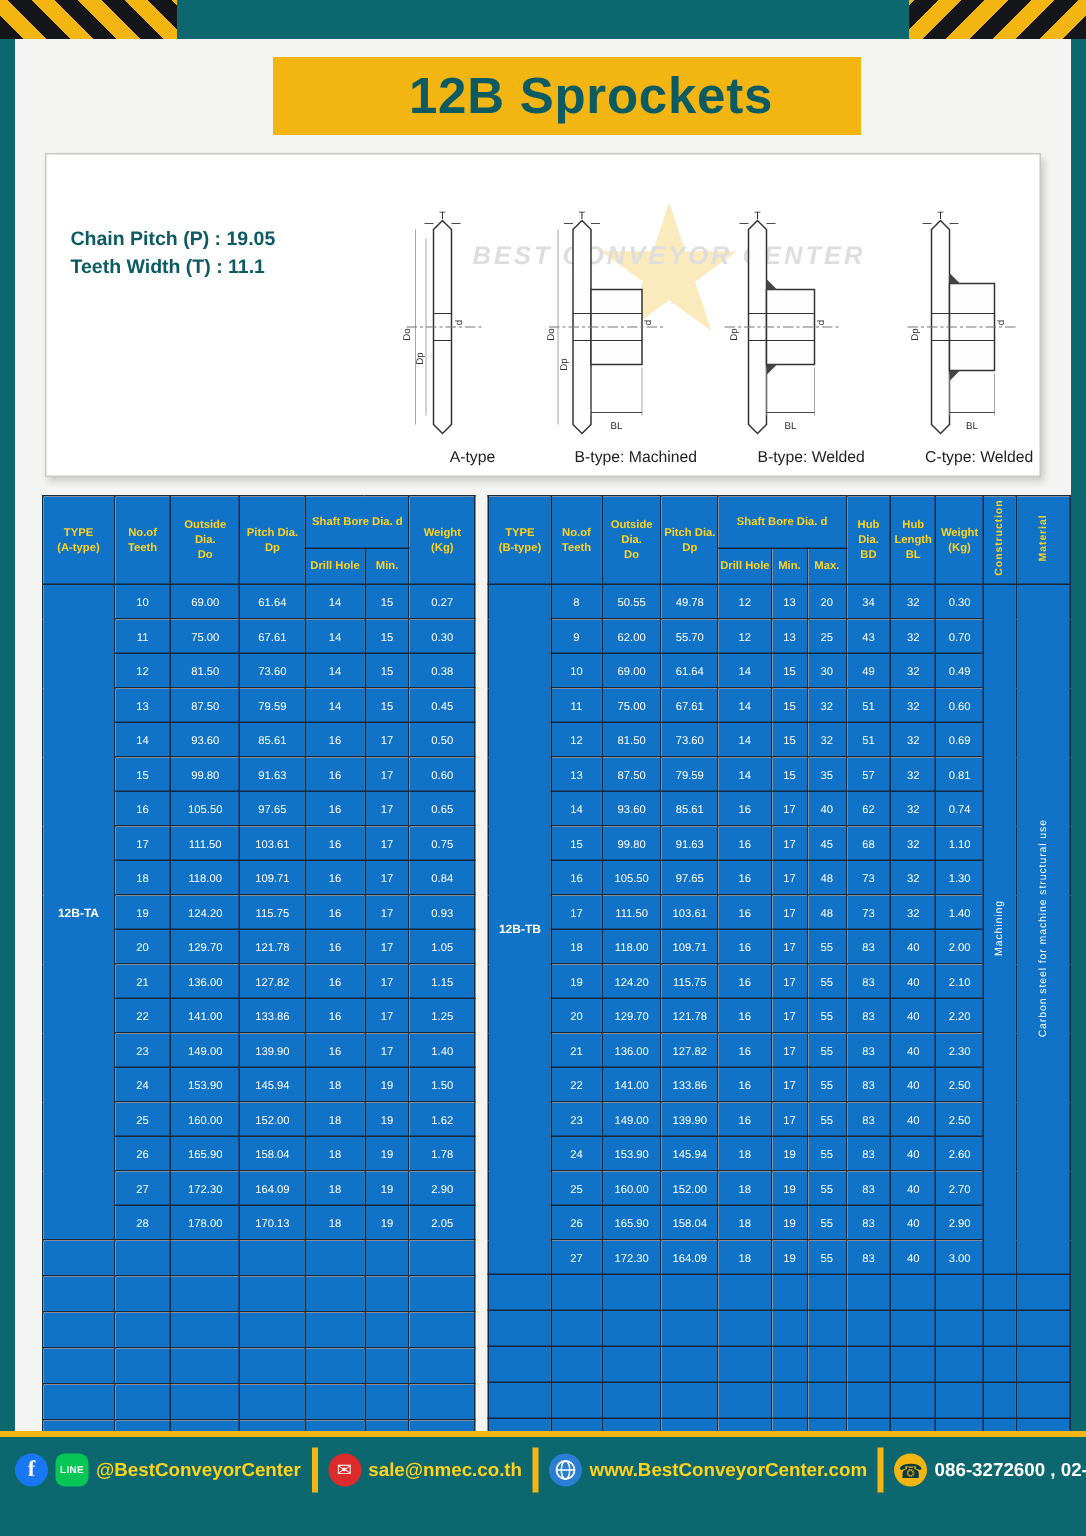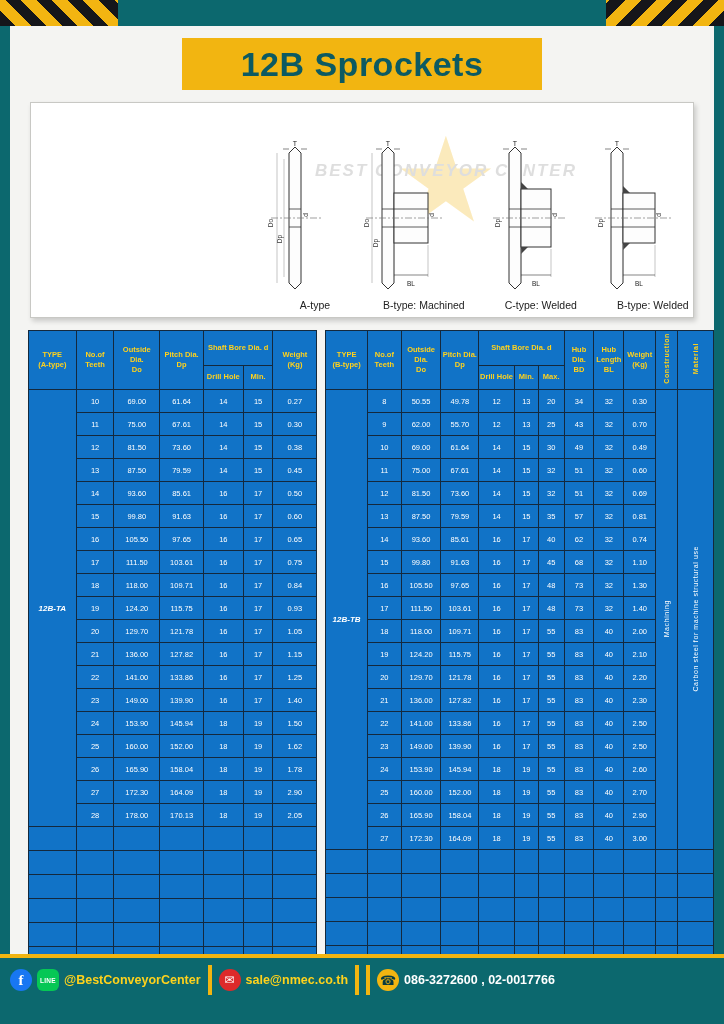--- a/index.html
+++ b/index.html
@@ -7,21 +7,21 @@
        font-family:"Liberation Sans",sans-serif;}
 
   
   .hazard{position:absolute;top:0;height:26px;width:118px;}
   .hazard-left{left:0;background:repeating-linear-gradient(45deg,#15161a 0 11px,#f2b511 11px 22px);}
   .hazard-right{right:0;background:repeating-linear-gradient(-45deg,#15161a 0 11px,#f2b511 11px 22px);}
 
   .content{position:absolute;left:10px;right:10px;top:26px;bottom:66px;background:#f4f4f2;}
 
   .title-banner{position:absolute;left:172px;width:360px;top:12px;height:52px;background:#f2b511;
-                display:flex;align-items:center;justify-content:center;}
+                display:flex;align-items:center;justify-content:center;padding-left:32px;}
   .title-banner h1{margin:0;font-size:34px;color:#0c5a62;letter-spacing:.5px;font-weight:bold;}
 
   .info-box{position:absolute;left:20px;right:20px;top:76px;height:214px;background:#ffffff;
             border:1px solid #c8c8c4;box-shadow:2px 3px 5px rgba(0,0,0,.18);}
   .specs{position:absolute;left:16px;top:46px;}
   .spec-line{font-size:13px;font-weight:bold;color:#0c5a62;line-height:19px;white-space:nowrap;}
 
   .watermark{position:absolute;left:275px;top:18px;width:280px;text-align:center;opacity:.28;pointer-events:none;}
   .wm-star{font-size:118px;color:#f2b511;line-height:1;}
   .wm-text{font-size:17px;font-weight:bold;font-style:italic;color:#8a8a8a;letter-spacing:2px;margin-top:-78px;}
@@ -32,21 +32,21 @@
 
   .tables{position:absolute;left:18px;top:304px;display:flex;gap:8px;align-items:flex-start;}
   table{border-collapse:collapse;table-layout:fixed;}
   th,td{border:1px solid #14293d;background:#1173c7;text-align:center;vertical-align:middle;
         padding:0;overflow:hidden;}
   th{color:#ffd21c;font-size:7.5px;font-weight:bold;white-space:pre-line;line-height:1.35;}
   td{color:#ffffff;font-size:7.5px;height:22px;}
   thead tr:first-child th{height:34px;}
   thead tr:last-child th{height:23px;}
   tbody tr.empty td{height:23px;}
-  .type-cell{font-weight:bold;font-size:8px;font-style:italic;}
+  .type-cell{font-weight:bold;font-size:8px;}
   .vtext{writing-mode:vertical-rl;transform:rotate(180deg);display:inline-block;
          font-size:7px;letter-spacing:.6px;line-height:1;}
 
   .footer{position:absolute;left:0;right:0;bottom:0;height:66px;background:#0c686e;border-top:4px solid #f2b511;}
   .footer-row{display:flex;align-items:center;height:44px;padding:0 10px;gap:7px;}
   .fsec{display:flex;align-items:center;gap:5px;flex:0 0 auto;}
   .fsep{width:4px;height:30px;background:#f2b511;flex:0 0 auto;}
   .ftext{color:#ffd21c;font-weight:bold;font-size:12.5px;white-space:nowrap;}
   .ftext-white{color:#ffffff;}
   .icn{width:22px;height:22px;border-radius:50%;display:flex;align-items:center;justify-content:center;flex:0 0 auto;}
@@ -71,20 +71,22 @@
   </div>
 
   <div class="info-box">
 
     <div class="watermark">
       <div class="wm-star">★</div>
       <div class="wm-text">BEST CONVEYOR CENTER</div>
     </div>
 
     <div class="specs">
+      <div class="spec-line">Chain Pitch (P) : 19.05</div>
+      <div class="spec-line">Teeth Width (T) : 11.1</div>
     </div>
 
     <div class="drawings">
 
       <div class="drawing">
         <svg width="96" height="158" viewBox="0 0 96 158">
           <line x1="36" y1="10" x2="42" y2="10" stroke="#333" stroke-width="0.6"></line>
           <line x1="54" y1="10" x2="60" y2="10" stroke="#333" stroke-width="0.6"></line>
           <text x="48" y="7" font-size="7" text-anchor="middle" fill="#222">T</text>
           <line x1="30" y1="14" x2="30" y2="144" stroke="#888" stroke-width="0.5"></line>
@@ -116,20 +118,42 @@
           <text transform="rotate(-90 86 76)" x="86" y="76" font-size="6.5" fill="#333" text-anchor="middle">d</text>
           <line x1="46" y1="106" x2="46" y2="138" stroke="#888" stroke-width="0.5"></line>
           <line x1="80" y1="106" x2="80" y2="138" stroke="#888" stroke-width="0.5"></line>
           <line x1="46" y1="136" x2="80" y2="136" stroke="#333" stroke-width="0.6"></line>
           <text x="63" y="147" font-size="6.5" text-anchor="middle" fill="#222">BL</text>
         </svg>
         <div class="caption">B-type: Machined</div>
       </div>
 
       <div class="drawing">
+        <svg width="112" height="158" viewBox="0 0 112 158">
+          <line x1="28" y1="10" x2="34" y2="10" stroke="#333" stroke-width="0.6"></line>
+          <line x1="46" y1="10" x2="52" y2="10" stroke="#333" stroke-width="0.6"></line>
+          <text x="40" y="7" font-size="7" text-anchor="middle" fill="#222">T</text>
+          <polygon points="34,14 40,8 46,14 46,144 40,150 34,144" fill="#fdfdfd" stroke="#333" stroke-width="1"></polygon>
+          <rect x="46" y="54" width="32" height="50" fill="#fdfdfd" stroke="#333" stroke-width="1"></rect>
+          <polygon points="46,54 53,54 46,47" fill="#444"></polygon>
+          <polygon points="46,104 53,104 46,111" fill="#444"></polygon>
+          <line x1="34" y1="70" x2="78" y2="70" stroke="#333" stroke-width="0.8"></line>
+          <line x1="34" y1="88" x2="78" y2="88" stroke="#333" stroke-width="0.8"></line>
+          <line x1="18" y1="79" x2="94" y2="79" stroke="#777" stroke-width="0.7" stroke-dasharray="7 2 2 2"></line>
+          <text transform="rotate(-90 26 84)" x="26" y="84" font-size="6.5" fill="#333" text-anchor="middle">Dp</text>
+          <text transform="rotate(-90 84 76)" x="84" y="76" font-size="6.5" fill="#333" text-anchor="middle">d</text>
+          <line x1="46" y1="106" x2="46" y2="138" stroke="#888" stroke-width="0.5"></line>
+          <line x1="78" y1="106" x2="78" y2="138" stroke="#888" stroke-width="0.5"></line>
+          <line x1="46" y1="136" x2="78" y2="136" stroke="#333" stroke-width="0.6"></line>
+          <text x="62" y="147" font-size="6.5" text-anchor="middle" fill="#222">BL</text>
+        </svg>
+        <div class="caption">B-type: Welded</div>
+      </div>
+
+      <div class="drawing">
         <svg width="104" height="158" viewBox="0 0 104 158">
           <line x1="34" y1="10" x2="40" y2="10" stroke="#333" stroke-width="0.6"></line>
           <line x1="52" y1="10" x2="58" y2="10" stroke="#333" stroke-width="0.6"></line>
           <text x="46" y="7" font-size="7" text-anchor="middle" fill="#222">T</text>
           <polygon points="40,14 46,8 52,14 52,144 46,150 40,144" fill="#fdfdfd" stroke="#333" stroke-width="1"></polygon>
           <rect x="52" y="50" width="30" height="58" fill="#fdfdfd" stroke="#333" stroke-width="1"></rect>
           <polygon points="52,50 59,50 52,43" fill="#444"></polygon>
           <polygon points="52,108 59,108 52,115" fill="#444"></polygon>
           <line x1="40" y1="70" x2="82" y2="70" stroke="#333" stroke-width="0.8"></line>
           <line x1="40" y1="88" x2="82" y2="88" stroke="#333" stroke-width="0.8"></line>
@@ -137,42 +161,20 @@
           <text transform="rotate(-90 31 84)" x="31" y="84" font-size="6.5" fill="#333" text-anchor="middle">Dp</text>
           <text transform="rotate(-90 88 76)" x="88" y="76" font-size="6.5" fill="#333" text-anchor="middle">d</text>
           <line x1="52" y1="110" x2="52" y2="138" stroke="#888" stroke-width="0.5"></line>
           <line x1="82" y1="110" x2="82" y2="138" stroke="#888" stroke-width="0.5"></line>
           <line x1="52" y1="136" x2="82" y2="136" stroke="#333" stroke-width="0.6"></line>
           <text x="67" y="147" font-size="6.5" text-anchor="middle" fill="#222">BL</text>
         </svg>
         <div class="caption">C-type: Welded</div>
       </div>
 
-      <div class="drawing">
-        <svg width="112" height="158" viewBox="0 0 112 158">
-          <line x1="28" y1="10" x2="34" y2="10" stroke="#333" stroke-width="0.6"></line>
-          <line x1="46" y1="10" x2="52" y2="10" stroke="#333" stroke-width="0.6"></line>
-          <text x="40" y="7" font-size="7" text-anchor="middle" fill="#222">T</text>
-          <polygon points="34,14 40,8 46,14 46,144 40,150 34,144" fill="#fdfdfd" stroke="#333" stroke-width="1"></polygon>
-          <rect x="46" y="54" width="32" height="50" fill="#fdfdfd" stroke="#333" stroke-width="1"></rect>
-          <polygon points="46,54 53,54 46,47" fill="#444"></polygon>
-          <polygon points="46,104 53,104 46,111" fill="#444"></polygon>
-          <line x1="34" y1="70" x2="78" y2="70" stroke="#333" stroke-width="0.8"></line>
-          <line x1="34" y1="88" x2="78" y2="88" stroke="#333" stroke-width="0.8"></line>
-          <line x1="18" y1="79" x2="94" y2="79" stroke="#777" stroke-width="0.7" stroke-dasharray="7 2 2 2"></line>
-          <text transform="rotate(-90 26 84)" x="26" y="84" font-size="6.5" fill="#333" text-anchor="middle">Dp</text>
-          <text transform="rotate(-90 84 76)" x="84" y="76" font-size="6.5" fill="#333" text-anchor="middle">d</text>
-          <line x1="46" y1="106" x2="46" y2="138" stroke="#888" stroke-width="0.5"></line>
-          <line x1="78" y1="106" x2="78" y2="138" stroke="#888" stroke-width="0.5"></line>
-          <line x1="46" y1="136" x2="78" y2="136" stroke="#333" stroke-width="0.6"></line>
-          <text x="62" y="147" font-size="6.5" text-anchor="middle" fill="#222">BL</text>
-        </svg>
-        <div class="caption">B-type: Welded</div>
-      </div>
-
     </div>
   </div>
 
   <div class="tables">
     <table id="tableA">
         <colgroup>
           <col style="width: 48px;">
           <col style="width: 38px;">
           <col style="width: 46px;">
           <col style="width: 44px;">
@@ -764,20 +766,30 @@
 
     <div class="fsep"></div>
 
     <div class="fsec">
       <div class="icn icn-mail">✉</div>
       <span class="ftext">sale@nmec.co.th</span>
     </div>
 
     <div class="fsep"></div>
 
+    <div class="fsec">
+      <div class="icn icn-globe">
+        <svg width="14" height="14" viewBox="0 0 14 14">
+          <circle cx="7" cy="7" r="6" fill="none" stroke="#fff" stroke-width="1.2"></circle>
+          <ellipse cx="7" cy="7" rx="2.8" ry="6" fill="none" stroke="#fff" stroke-width="1"></ellipse>
+          <line x1="1" y1="7" x2="13" y2="7" stroke="#fff" stroke-width="1"></line>
+        </svg>
+      </div>
+      <span class="ftext">www.BestConveyorCenter.com</span>
+    </div>
 
     <div class="fsep"></div>
 
     <div class="fsec">
       <div class="icn icn-phone">☎</div>
       <span class="ftext ftext-white">086-3272600 , 02-0017766</span>
     </div>
 
   </div>
 </div>

